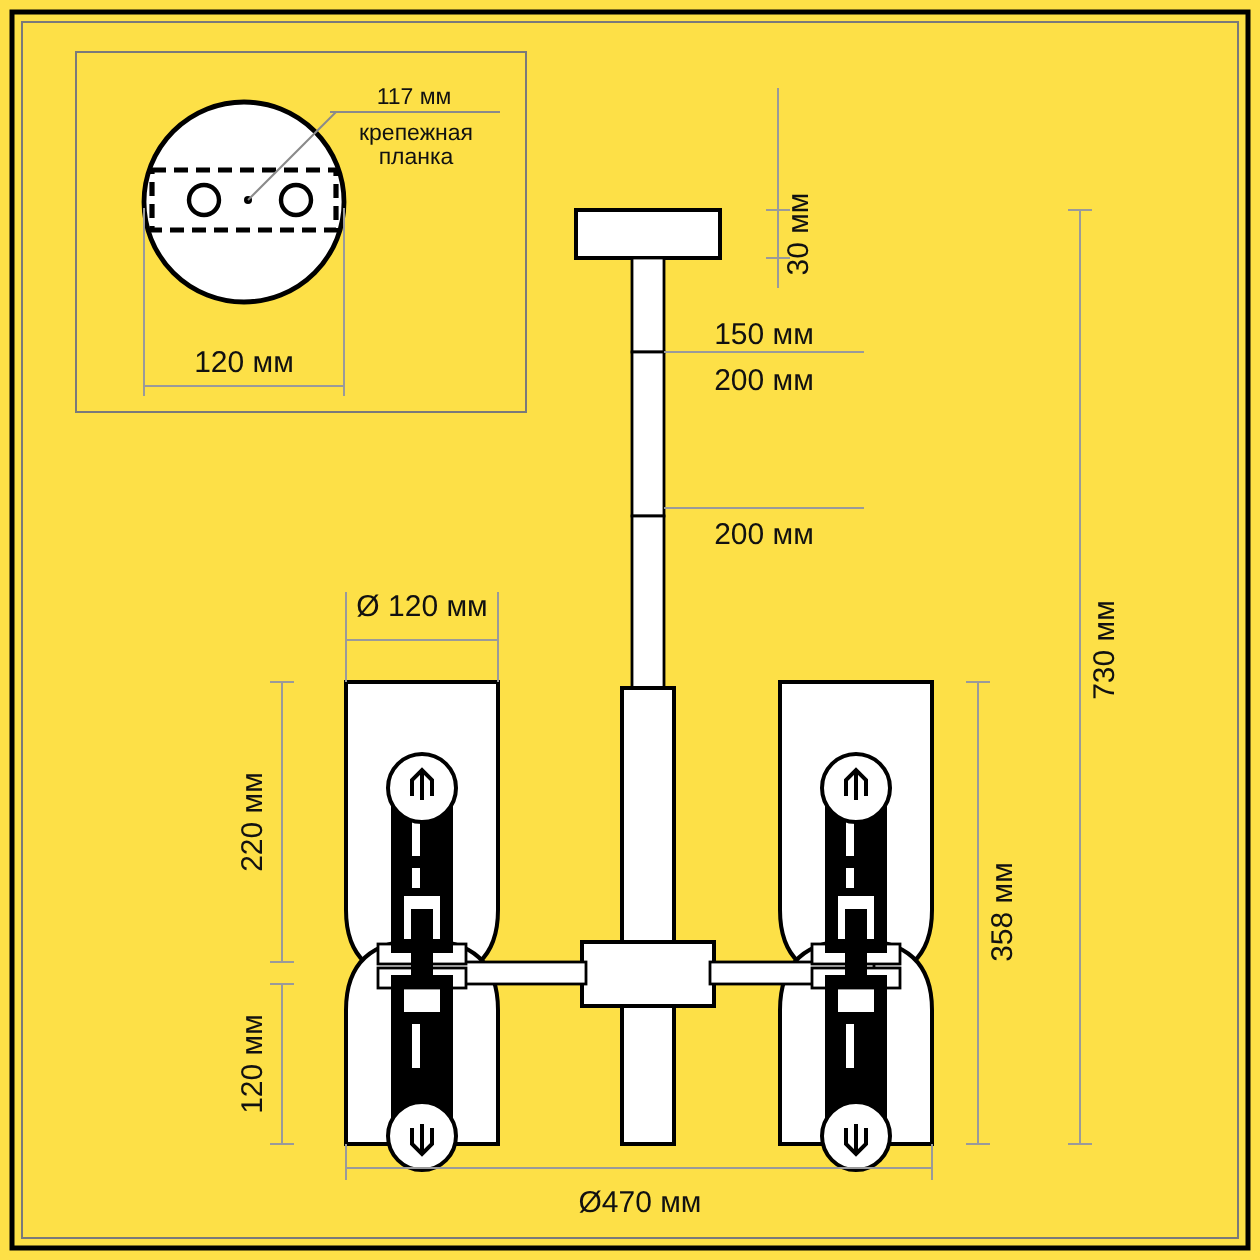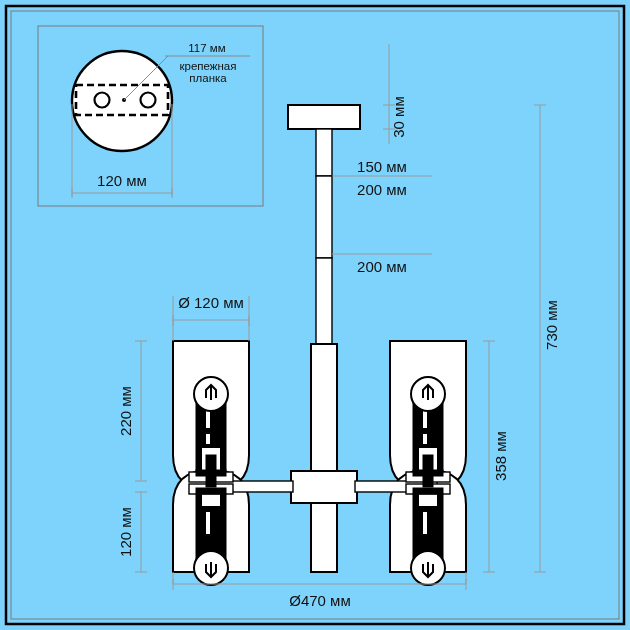--- a/index.html
+++ b/index.html
@@ -7,21 +7,21 @@
     padding: 0;
     background: #ffffff;
   }
   body {
     font-family: "Liberation Sans", sans-serif;
   }
   #page {
     position: relative;
     width: 630px;
     height: 630px;
-    background: #7dd3fc;
+    background: #fde047;
     overflow: hidden;
   }
   #page svg {
     position: absolute;
     top: 0;
     left: 0;
   }
   .dimtext {
     font-family: "Liberation Sans", sans-serif;
     font-size: 15px;

